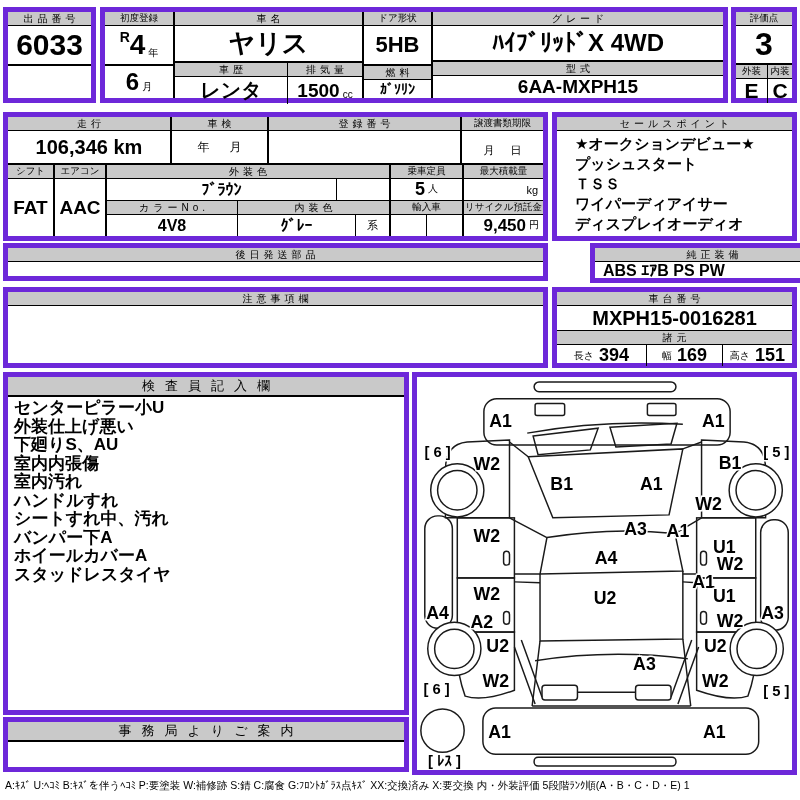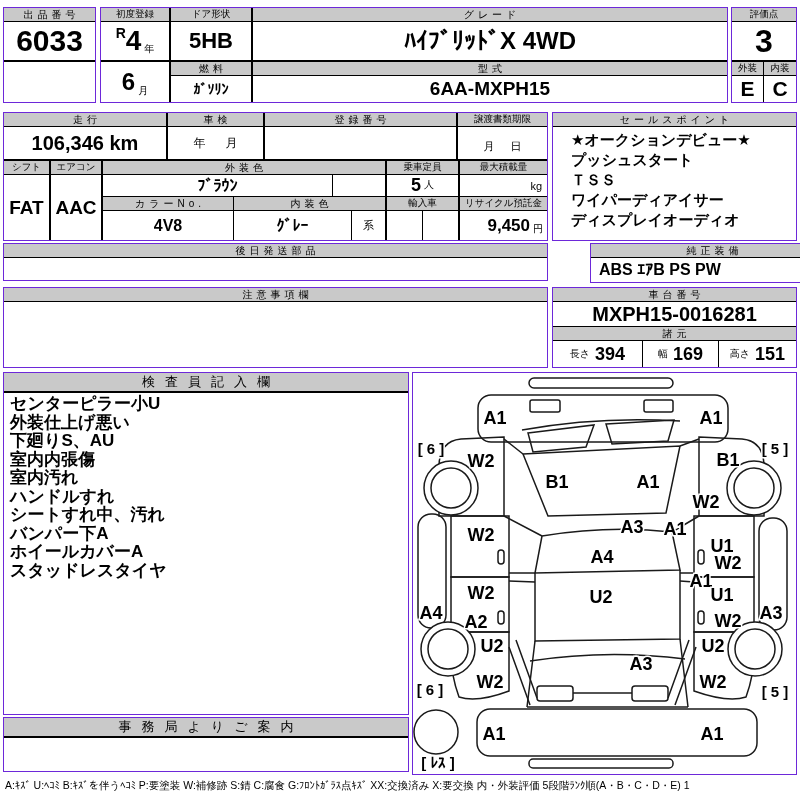--- a/index.html
+++ b/index.html
@@ -1,18 +1,18 @@
 <!DOCTYPE html>
 <html style="--hdr: #c9c9c9;"><head>
 <meta charset="utf-8">
 <style>
   html,body{margin:0;padding:0;background:#fff;}
   body{width:800px;height:800px;position:relative;font-family:"Liberation Sans","DejaVu Sans",sans-serif;color:#000;}
   .a{position:absolute;box-sizing:border-box;}
-  .bx{border:1px solid #6d28d9;display:flex;flex-direction:column;background:#fff;}
+  .bx{border:5px solid #6d28d9;display:flex;flex-direction:column;background:#fff;}
   .row{display:flex;flex-direction:row;box-sizing:border-box;}
   .col{display:flex;flex-direction:column;box-sizing:border-box;}
   .gh{background:var(--hdr,#c9c9c9);font-size:10px;letter-spacing:4px;text-indent:4px;
       display:flex;align-items:center;justify-content:center;flex:0 0 13px;height:13px;
       border-bottom:1px solid #000;white-space:nowrap;overflow:hidden;}
   .gh.sm{letter-spacing:0;text-indent:0;font-size:9.5px;}
   .gh2{background:var(--hdr,#c9c9c9);font-size:13px;letter-spacing:10px;text-indent:10px;
       display:flex;align-items:center;justify-content:center;flex:0 0 18px;height:18px;
       border-bottom:2px solid #000;white-space:nowrap;overflow:hidden;}
   .v{display:flex;align-items:center;justify-content:center;font-weight:bold;box-sizing:border-box;}
@@ -42,21 +42,38 @@
     <div class="row bb" style="height:40px;align-items:center;justify-content:center;">
       <span style="font-weight:bold;font-size:14px;align-self:flex-start;margin-top:3px;">R</span>
       <span style="font-weight:bold;font-size:28px;">4</span>
       <span class="unit">年</span>
     </div>
     <div class="row" style="flex:1;align-items:center;justify-content:center;">
       <span style="font-weight:bold;font-size:24px;">6</span>
       <span class="unit">月</span>
     </div>
   </div>
-  <div class="col bl" style="width:82px;">
+  <div class="col bl" style="width:189px;">
+    <div class="gh">車名</div>
+    <div class="v bb" style="height:40px;font-size:26px;">ヤリス</div>
+    <div class="row" style="flex:1;">
+      <div class="col" style="width:112px;">
+        <div class="gh">車歴</div>
+        <div class="v" style="flex:1;font-size:20px;">レンタ</div>
+      </div>
+      <div class="col bl1" style="flex:1;">
+        <div class="gh">排気量</div>
+        <div class="v" style="flex:1;font-size:19px;">
+          <span>1500</span>
+          <span class="unit">cc</span>
+        </div>
+      </div>
+    </div>
+  </div>
+  <div class="col bl" style="width:69px;">
     <div class="gh sm">ドア形状</div>
     <div class="v bb" style="height:40px;font-size:22px;">5HB</div>
     <div class="gh">燃料</div>
     <div class="v" style="flex:1;font-size:14px;">ｶﾞｿﾘﾝ</div>
   </div>
   <div class="col bl" style="flex:1;">
     <div class="gh">グレード</div>
     <div class="v bb" style="height:40px;font-size:24px;">ﾊｲﾌﾞﾘｯﾄﾞX 4WD</div>
     <div class="gh">型式</div>
     <div class="v" style="flex:1;font-size:19px;">6AA-MXPH15</div>

